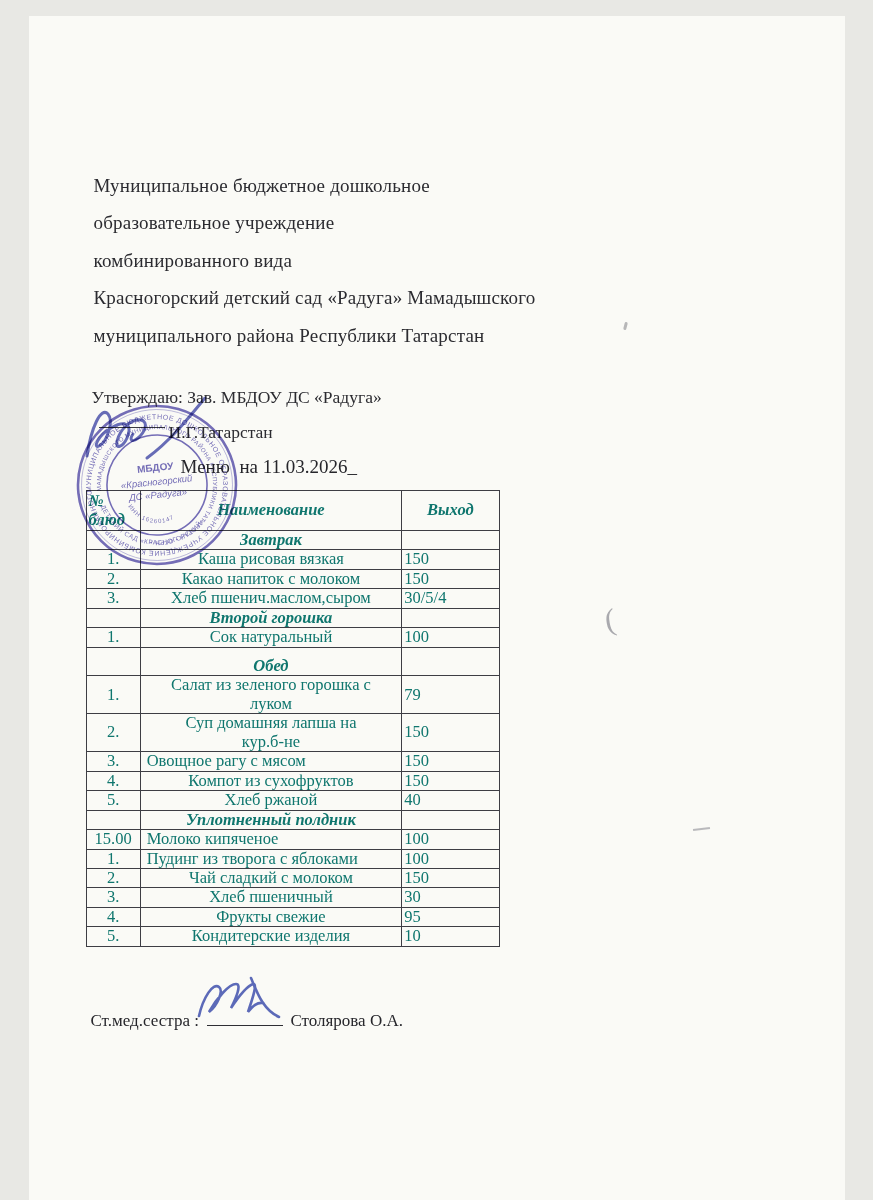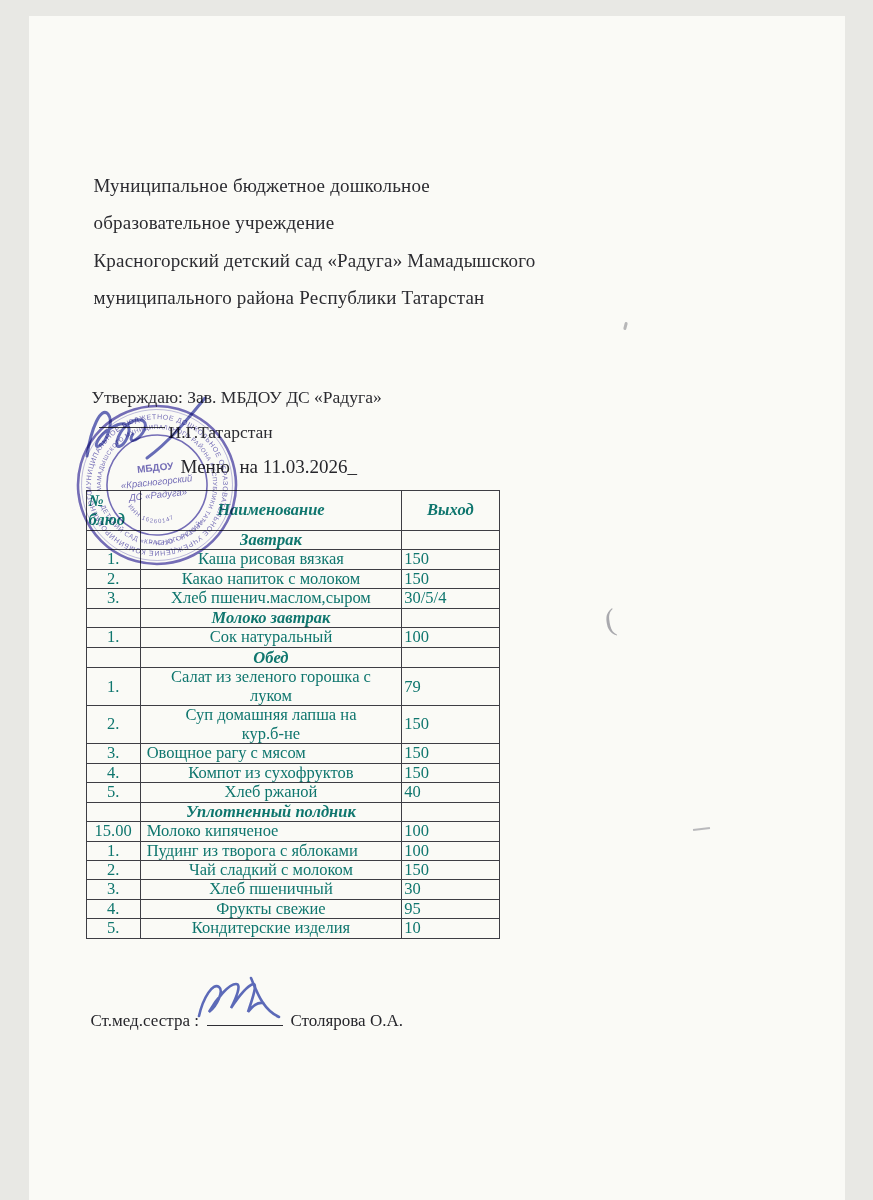--- a/index.html
+++ b/index.html
@@ -23,21 +23,21 @@
 
   table.menu { position:absolute; left:57px; top:474px; width:414px; border-collapse:collapse; table-layout:fixed; }
   table.menu th, table.menu td { border:1.5px solid #3d3d44; padding:0 2px; font-size:16.5px; line-height:1.12; color:#0f766e; vertical-align:middle; }
   table.menu thead tr { height:40px; }
   th.h-num { width:54px; font-style:italic; font-weight:bold; text-align:left; padding-left:4px; line-height:1.3; }
   th.h-name { width:261px; font-style:italic; font-weight:bold; text-align:center; }
   th.h-out { width:97px; font-style:italic; font-weight:bold; text-align:center; }
   table.menu tbody tr { height:19px; }
   tr.section td { font-weight:bold; font-style:italic; text-align:center; }
   tr.tall { height:34px; }
-  tr.tall td { vertical-align:top; padding-top:1px; }
+  tr.tall td { vertical-align:top; padding-top:9px; }
   td.c-num { text-align:center; }
   td.c-name { text-align:center; white-space:pre-line; }
   td.c-name.al { text-align:left; padding-left:6px; }
   td.c-out { }
 
   .footer-line { position:absolute; left:62px; top:995px; font-size:17px; color:#26262b; }
   .uline { display:inline-block; width:76px; height:15px; border-bottom:1.8px solid #2e2e34; margin:0 3px 0 4px; }
 
   .stamp { position:absolute; left:42px; top:383px; width:172px; height:172px; mix-blend-mode:multiply; opacity:.82; transform:rotate(-6deg); pointer-events:none; }
   .sig1 { position:absolute; left:48px; top:378px; mix-blend-mode:multiply; pointer-events:none; }
@@ -54,20 +54,21 @@
 <body>
 
 <div class="page">
 
   <div class="right-edge"></div>
   <div class="edge-hairline"></div>
 
   <div class="org-block">
     <div>Муниципальное бюджетное дошкольное</div>
     <div>образовательное учреждение</div>
+    <div>комбинированного вида</div>
     <div>Красногорский детский сад «Радуга» Мамадышского</div>
     <div>муниципального района Республики Татарстан</div>
   </div>
 
   <div class="approve-line">Утверждаю: Зав. МБДОУ ДС «Радуга»</div>
   <div class="approve-underline"></div>
   <div class="signatory">И.Г.Татарстан</div>
   <div class="menu-title">Меню  на 11.03.2026_</div>
 
   <table class="menu">
@@ -99,21 +100,21 @@
       <td class="c-name">Какао напиток  с молоком</td>
       <td class="c-out">150</td>
     </tr>
         <tr>
       <td class="c-num">3.</td>
       <td class="c-name">Хлеб пшенич.маслом,сыром</td>
       <td class="c-out">30/5/4</td>
     </tr>
         <tr class="section">
       <td class="c-num"></td>
-      <td class="c-name">Молоко завтрак</td>
+      <td class="c-name">Второй горошка</td>
       <td class="c-out"></td>
     </tr>
         <tr>
       <td class="c-num">1.</td>
       <td class="c-name">Сок натуральный</td>
       <td class="c-out">100</td>
     </tr>
         <tr class="section tall">
       <td class="c-num"></td>
       <td class="c-name">Обед</td>

